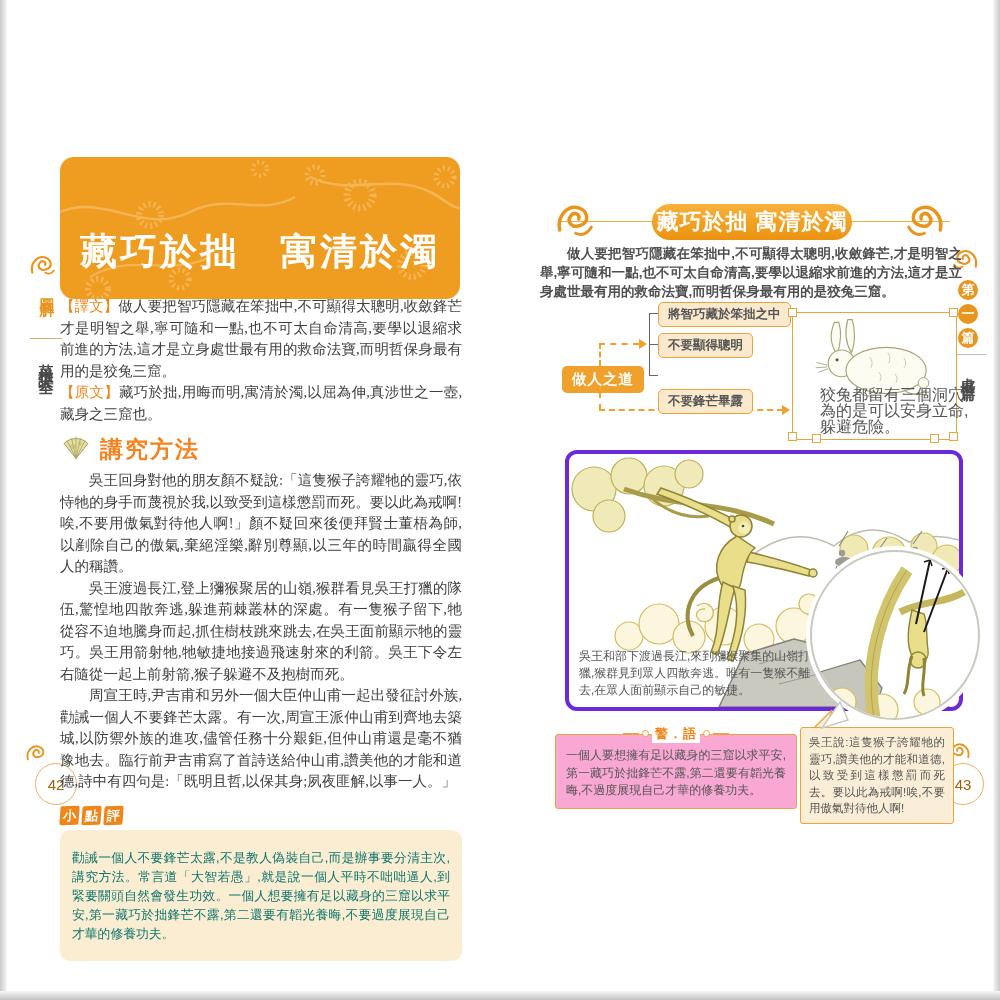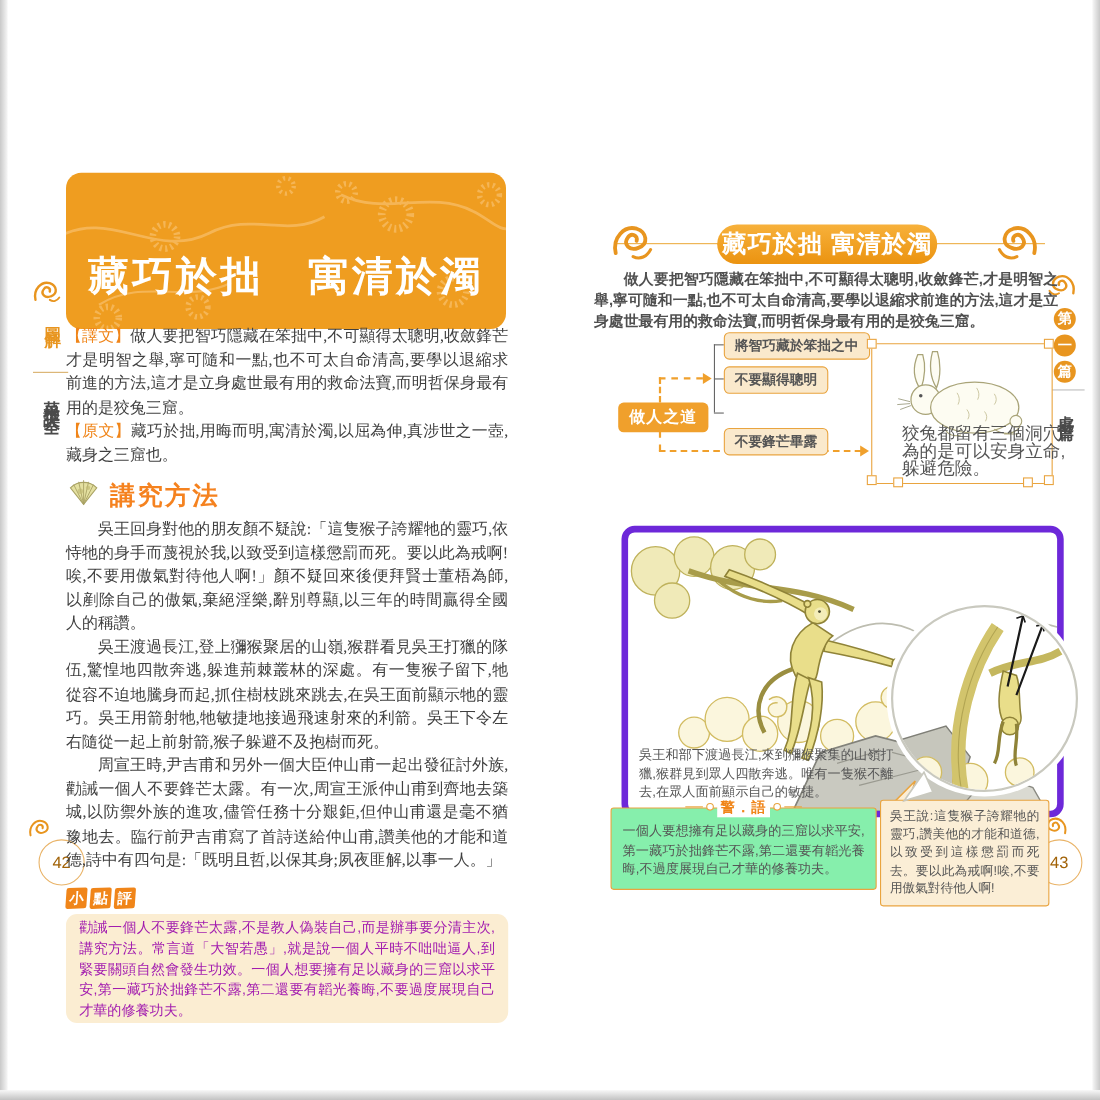--- a/index.html
+++ b/index.html
@@ -29,22 +29,22 @@
             text-align:justify;margin:0;}
   .cls-label{color:#F08519;}
   .story-head{display:flex;align-items:center;gap:8px;margin:9px 0 5px 0;}
   .story-head-label{font-size:23px;font-weight:bold;color:#F5821F;letter-spacing:2px;}
   .story-p{font-family:"Liberation Serif",serif;font-size:14.5px;line-height:21.5px;color:#3f3f3f;
            text-indent:2em;text-align:justify;margin:0;}
   .cmt-tiles{display:flex;margin-top:13px;}
   .cmt-tile{width:19px;height:19px;background:#F08519;color:#fff;font-size:13px;font-weight:bold;
             display:flex;align-items:center;justify-content:center;transform:skewX(-6deg) rotate(-2deg);
             margin-right:3px;border-radius:2px;}
-  .cmt-box{margin-top:5px;background:#FBEDD2;border-radius:10px;padding:2px 12px;
-           font-size:12.8px;line-height:19px;color:#a21caf;text-align:justify;}
+  .cmt-box{margin-top:5px;background:#FBEDD2;border-radius:10px;padding:18px 12px;
+           font-size:12.8px;line-height:19px;color:#0f766e;text-align:justify;}
   .pagenum-circle{width:40px;height:40px;border:1.6px solid #E9B367;border-radius:50%;background:#fff;
                   display:flex;align-items:center;justify-content:center;font-size:15px;color:#a16207;}
 
   
   .rp-line{left:560px;top:221px;width:390px;height:0;border-top:1.5px solid #EDAE45;z-index:0;}
   .rp-pill{left:652px;top:204px;width:200px;height:36px;border-radius:18px;z-index:2;
            background:linear-gradient(#F7B13B,#EB9310);display:flex;align-items:center;justify-content:center;
            color:#fff;font-weight:bold;font-size:22px;letter-spacing:1px;}
   .rp-intro{left:540px;top:244px;width:422px;font-size:13.5px;line-height:19px;font-weight:bold;
             color:#4f4f4f;text-align:justify;text-indent:2em;margin:0;}
@@ -55,26 +55,26 @@
   .brk-v{left:649px;top:313px;height:62px;width:0;border-left:1.5px solid #666;}
   .brk-h{width:9px;height:0;border-top:1.5px solid #666;left:649px;}
   .dash-v{width:0;border-left:2px dashed #F0A02C;}
   .dash-h{height:0;border-top:2px dashed #F0A02C;}
   .arrow-r{width:0;height:0;border-top:5px solid transparent;border-bottom:5px solid transparent;
            border-left:8px solid #F0A02C;}
   .rabbit-frame{left:792px;top:312px;width:163px;height:126px;border:1.8px solid #E9A43F;border-radius:3px;background:#fff;z-index:1;}
   .knob{width:7px;height:7px;background:#fff;border:1.5px solid #E9A43F;z-index:3;}
   .rabbit-cap{position:absolute;left:0;bottom:4px;width:100%;padding:0 7px;box-sizing:border-box;
               font-size:16px;line-height:16px;color:#555;margin-left:20px;}
-  .scene-frame{left:565px;top:450px;width:390px;height:253px;border:6px solid #6d28d9;border-radius:12px;
-               background:#fff;overflow:hidden;z-index:1;margin-top:28px;}
+  .scene-frame{left:565px;top:450px;width:390px;height:253px;border:4px solid #6d28d9;border-radius:12px;
+               background:#fff;overflow:hidden;z-index:1;}
   .scene-cap{position:absolute;left:10px;bottom:8px;width:240px;font-size:12px;line-height:17px;color:#555;}
   .inset-circle{left:810px;top:550px;width:166px;height:166px;border-radius:50%;background:#fff;
                 border:2px solid #C9C9BF;box-shadow:0 0 0 4px #fff;overflow:hidden;z-index:4;}
-  .warn-box{left:555px;top:734px;width:242px;background:#86efac;border:1.5px solid #E9A43F;border-radius:3px;
+  .warn-box{left:555px;top:734px;width:242px;background:#f9a8d4;border:1.5px solid #E9A43F;border-radius:3px;
             padding:12px 10px 8px 10px;box-sizing:border-box;font-size:12px;line-height:17.5px;color:#555;
             text-align:justify;z-index:2;}
   .warn-label{position:absolute;top:-10px;left:0;width:100%;display:flex;align-items:center;justify-content:center;gap:3px;}
   .warn-label-text{background:#fff;color:#F08519;font-weight:bold;font-size:13px;padding:0 3px;letter-spacing:1px;}
   .wl-line{width:16px;height:0;border-top:1.5px solid #E9A43F;}
   .wl-dot{width:5px;height:5px;border:1.2px solid #E9A43F;border-radius:50%;background:#fff;}
   .speech-box{left:800px;top:727px;width:154px;background:#FBEED6;border:1.5px solid #E9A43F;border-radius:3px;
               padding:6px 8px;box-sizing:border-box;font-size:11.5px;line-height:16.5px;color:#555;
               text-align:justify;z-index:5;}
 </style>

